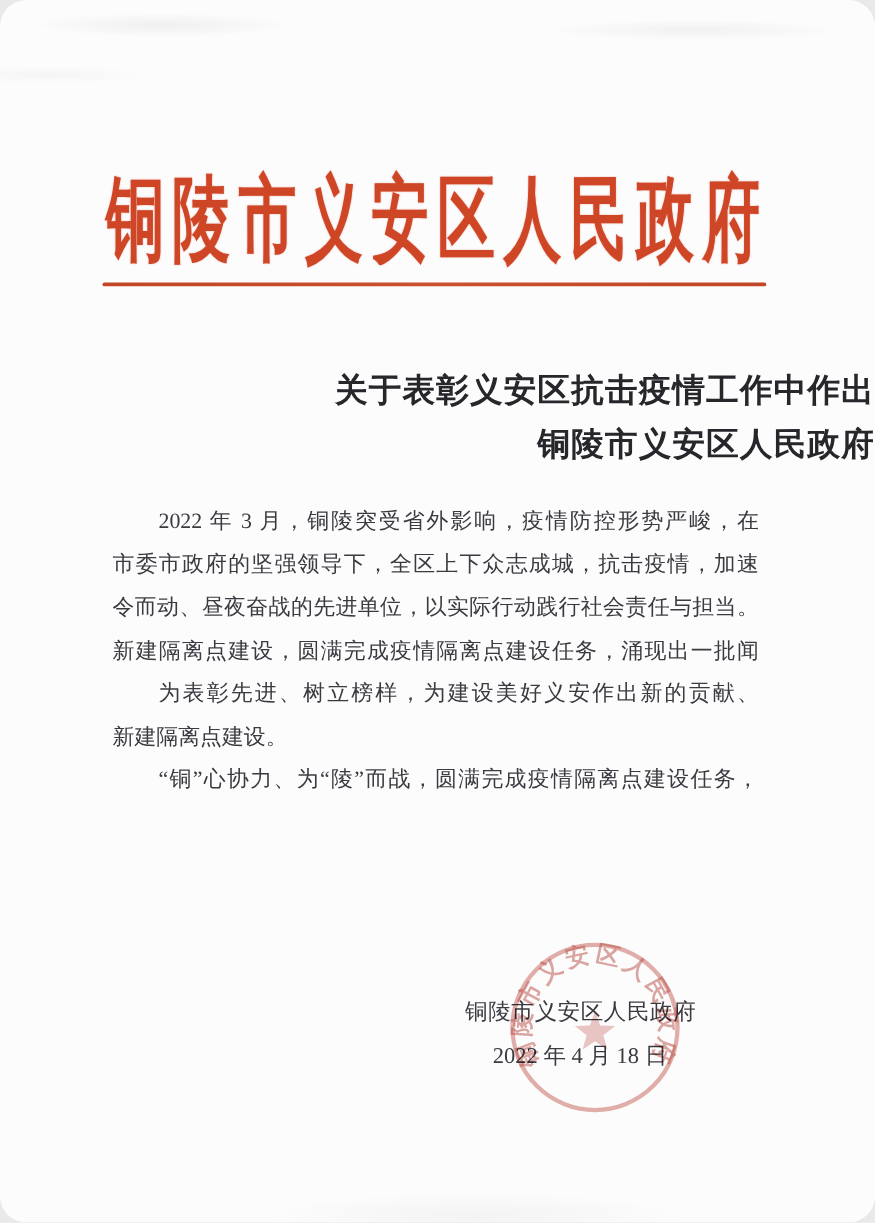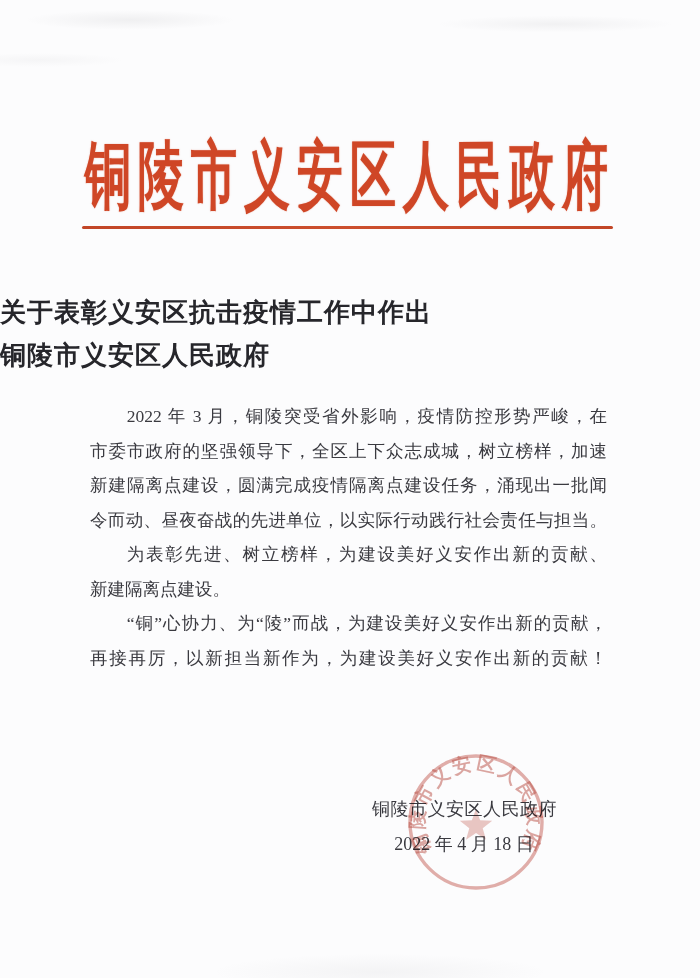--- a/index.html
+++ b/index.html
@@ -10,20 +10,21 @@
     height: 978px;
     margin: 0 auto;
     overflow: hidden;
     font-family: "Liberation Serif", "DejaVu Serif", serif;
     background:
       radial-gradient(ellipse 150px 14px at 130px 20px, rgba(130,130,135,0.10), transparent 70%),
       radial-gradient(ellipse 170px 12px at 555px 24px, rgba(130,130,135,0.09), transparent 70%),
       radial-gradient(ellipse 120px 10px at 40px 60px,  rgba(130,130,135,0.06), transparent 70%),
       radial-gradient(ellipse 240px 26px at 380px 972px, rgba(130,130,135,0.07), transparent 70%),
       #fcfcfd;
+    border-radius: 21px;
   }
 
   
   .red-head {
     position: absolute;
     top: 126px;
     left: 0;
     width: 100%;
     text-align: center;
     color: #cf4626;
@@ -44,21 +45,21 @@
     background: linear-gradient(to right, #c24627, #cc4f2e 50%, #c24627);
     border-radius: 2px;
   }
 
   
   .doc-title {
     position: absolute;
     top: 291px;
     left: 0;
     width: 100%;
-    text-align: left;
+    text-align: right;
     font-size: 26px;
     font-weight: 700;
     color: #26262b;
     line-height: 43px;
     letter-spacing: 1px;
     font-family: Liberation Serif, serif;
   }
 
   
   .body-text {
@@ -125,27 +126,26 @@
   <div class="red-head">铜陵市义安区人民政府</div>
   <div class="red-rule"></div>
 
   <div class="doc-title">
     <div>关于表彰义安区抗击疫情工作中作出</div>
     <div>铜陵市义安区人民政府</div>
   </div>
 
   <div class="body-text">
     <div class="bl ind">2022 年 3 月，铜陵突受省外影响，疫情防控形势严峻，在</div>
-    <div class="bl">市委市政府的坚强领导下，全区上下众志成城，树立榜样，加速</div>
+    <div class="bl">市委市政府的坚强领导下，全区上下众志成城，抗击疫情，加速</div>
+    <div class="bl">令而动、昼夜奋战的先进单位，以实际行动践行社会责任与担当。</div>
     <div class="bl">新建隔离点建设，圆满完成疫情隔离点建设任务，涌现出一批闻</div>
-    <div class="bl">令而动、昼夜奋战的先进单位，以实际行动践行社会责任与担当。</div>
     <div class="bl ind">为表彰先进、树立榜样，为建设美好义安作出新的贡献、</div>
     <div class="bl short">新建隔离点建设。</div>
-    <div class="bl ind">“铜”心协力、为“陵”而战，为建设美好义安作出新的贡献，</div>
-    <div class="bl">再接再厉，以新担当新作为，为建设美好义安作出新的贡献！</div>
+    <div class="bl ind">“铜”心协力、为“陵”而战，圆满完成疫情隔离点建设任务，</div>
   </div>
 
   <div class="sign-block">
     <div class="sign-org">铜陵市义安区人民政府</div>
     <div class="sign-date">2022 年 4 月 18 日</div>
   </div>
 
   <svg class="seal" viewBox="0 0 162 162">
     <g opacity="0.95">
       <circle cx="81" cy="82" r="66" fill="none" stroke="rgba(196,88,77,0.50)" stroke-width="3.4"></circle>

